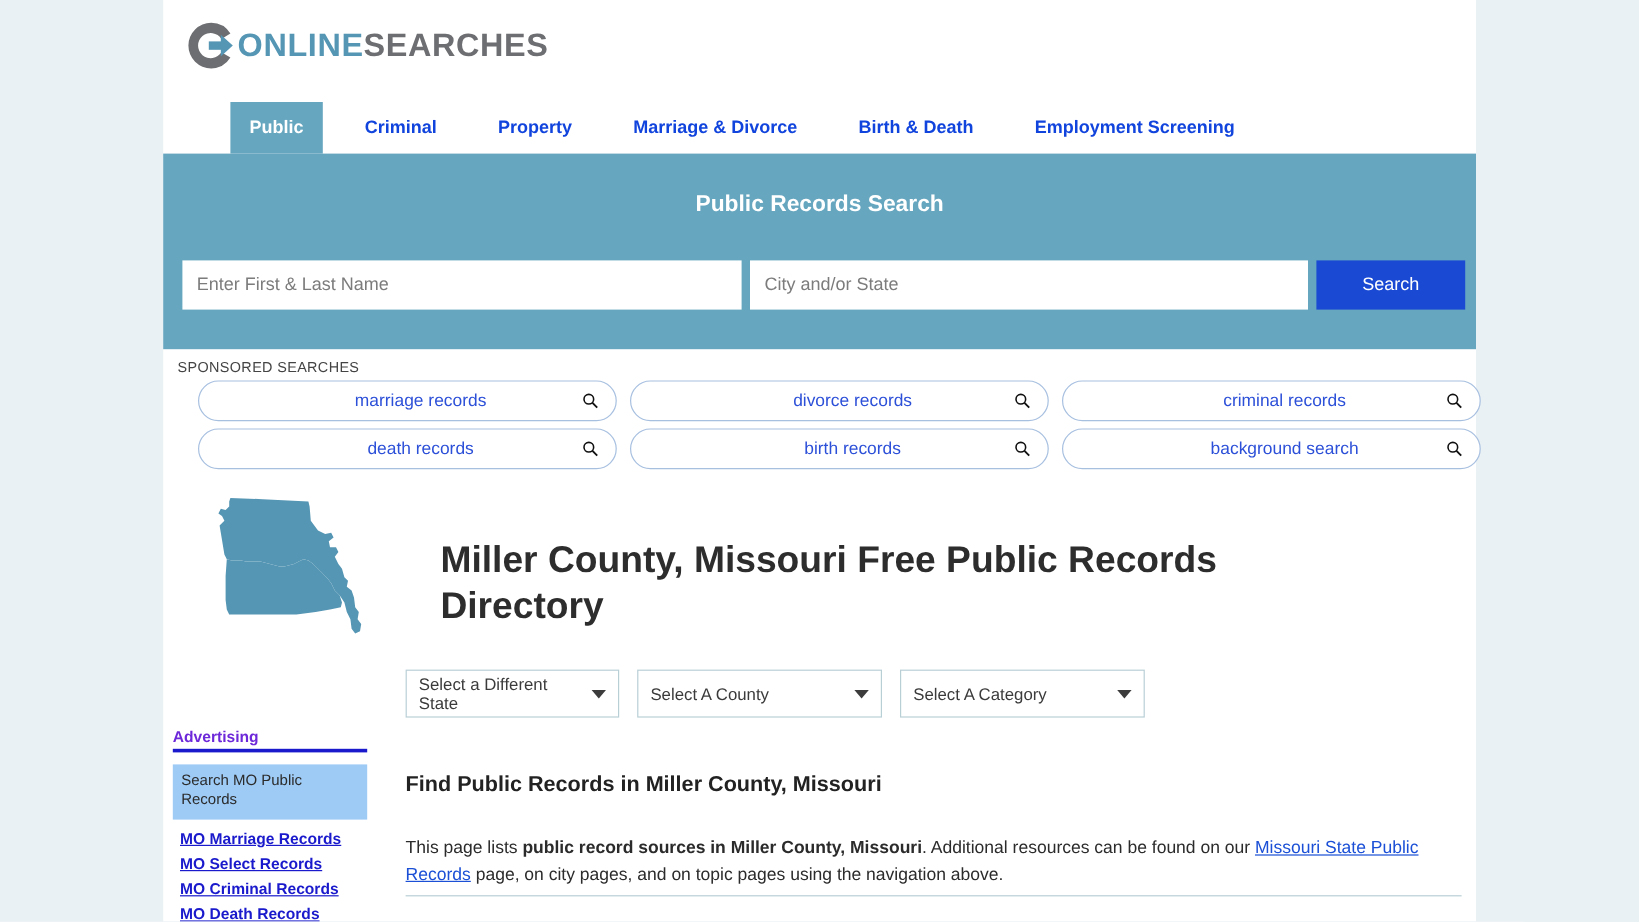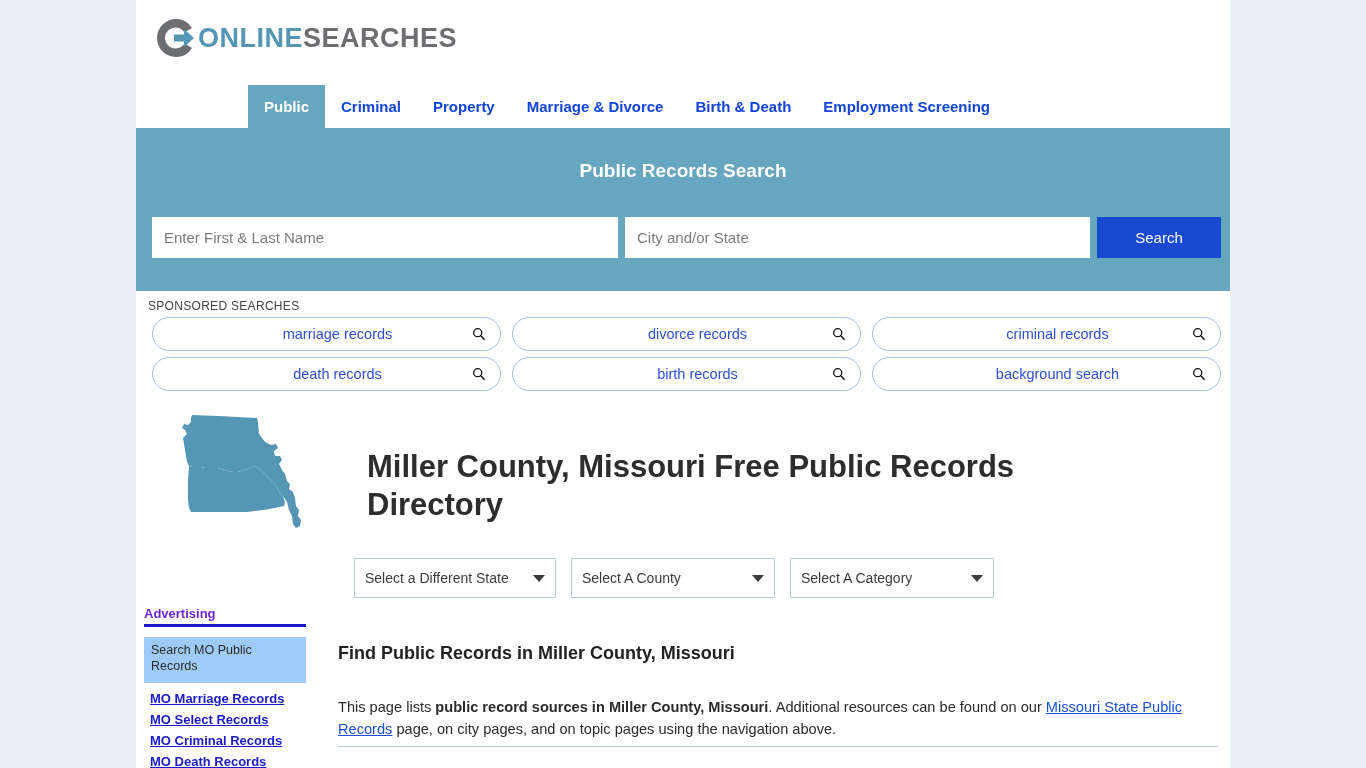--- a/index.html
+++ b/index.html
@@ -33,22 +33,23 @@
     line-height: 44px;
   }
   .logo-online { color: #5596b4; }
   .logo-searches { color: #6d6e71; }
 
   
   .nav {
     position: absolute; left: 0; top: 85px;
     width: 977px; height: 43px;
     display: flex; align-items: stretch;
-    padding-left: 112px;
+    padding-left: 56px;
     border-bottom: none;
+    gap: 19px;
   }
   .nav-item {
     display: flex; align-items: center;
     padding: 0 16px;
     font-size: 15px; font-weight: bold;
     color: #1144dd; cursor: pointer;
     text-decoration: none;
     white-space: nowrap;
   }
   .nav-item.active {
@@ -87,21 +88,21 @@
     border: none; cursor: pointer;
     font-size: 15px; font-family: "Liberation Sans", sans-serif;
   }
 
   
   .sponsored-label {
     position: absolute; left: 12px; top: 299px;
     font-size: 12px; color: #444; letter-spacing: 0.3px;
   }
   .pill-grid {
-    position: absolute; left: 16px; top: 317px;
+    position: absolute; left: 29px; top: 317px;
     display: flex; flex-wrap: wrap; gap: 6px 11px;
     width: 1070px;
   }
   .pill {
     width: 349px; height: 34px;
     border: 1px solid #a8c0e0; border-radius: 17px;
     background: #ffffff;
     display: flex; align-items: center;
     position: relative; cursor: pointer;
   }
@@ -135,21 +136,21 @@
   }
   .sel {
     height: 40px;
     border: 1px solid #b9cfd6;
     background: #ffffff;
     display: flex; align-items: center;
     padding: 0 10px;
     font-size: 14px; color: #3b3b3b;
     cursor: pointer; position: relative;
   }
-  #sel-state { width: 202px; margin-left: 16px; }
+  #sel-state { width: 178px; }
   #sel-county { width: 204px; }
   #sel-category { width: 204px; gap: 8px; }
   .sel-label { flex: 1; }
   .caret {
     width: 0; height: 0;
     border-left: 6px solid transparent;
     border-right: 6px solid transparent;
     border-top: 7px solid #3c3c3c;
     margin-left: 8px;
   }

